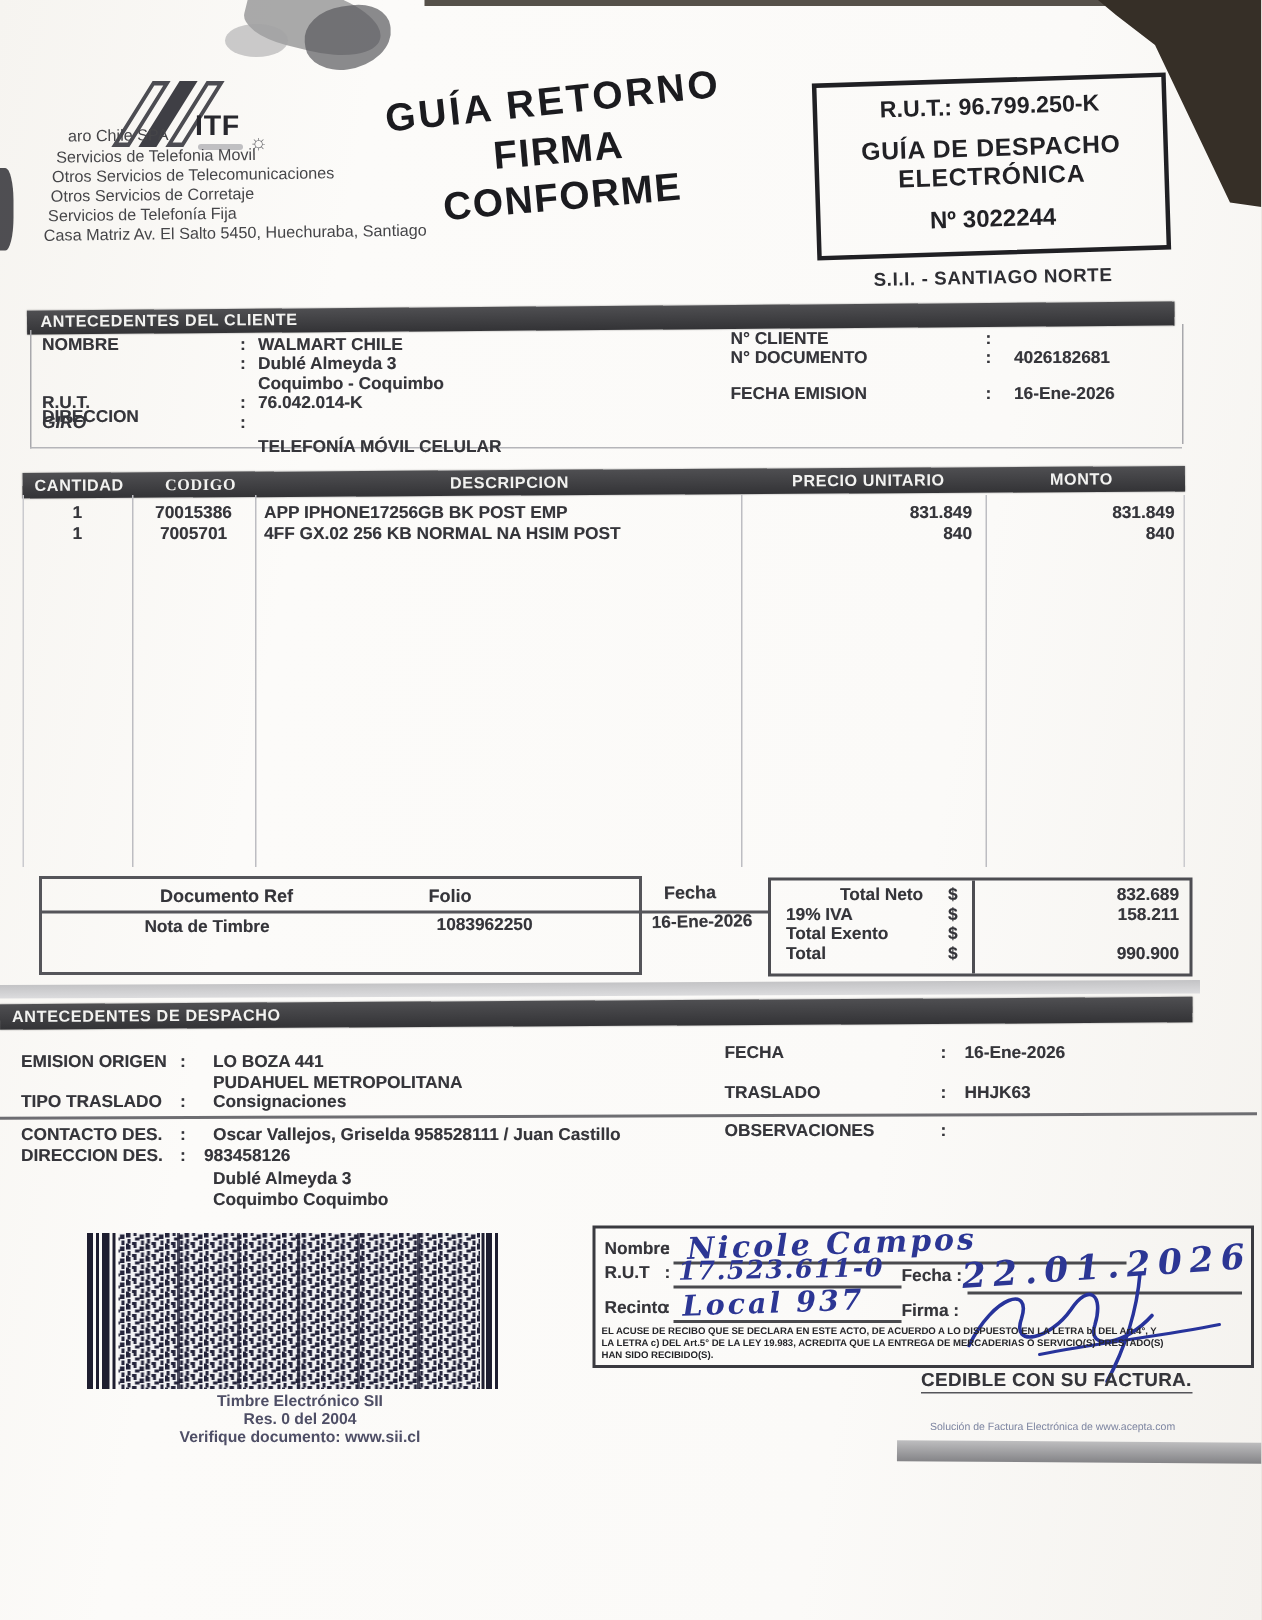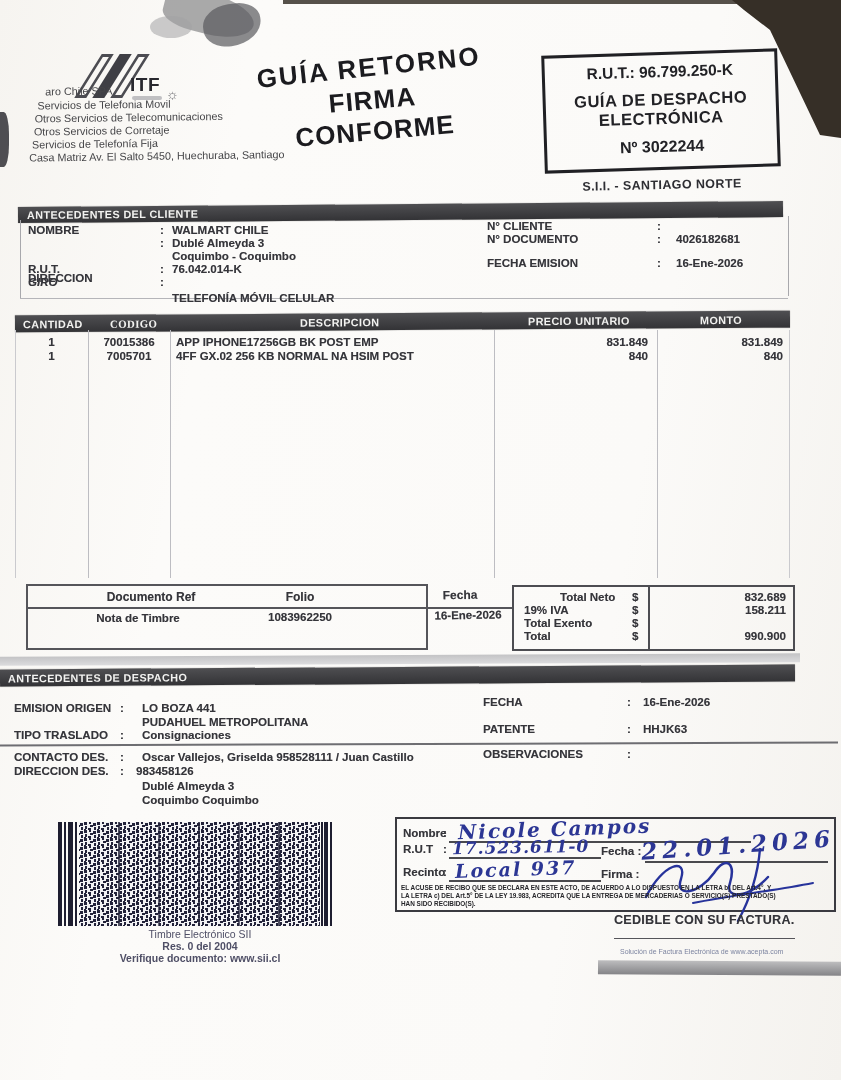--- a/index.html
+++ b/index.html
@@ -127,21 +127,21 @@
     <div class="abs b rt" style="left:655px;top:350px;width:128px;">840</div>
   </div>
 
   <div class="abs" style="left:26px;top:584px;width:402px;height:66px;border:2px solid #55555a;">
     <div class="abs" style="left:0;top:21px;width:486px;height:2px;background:#55555a;"></div>
     <div class="abs b ctr" style="left:28px;top:4px;width:190px;font-size:12px;">Documento Ref</div>
     <div class="abs b ctr" style="left:217px;top:4px;width:110px;font-size:12px;">Folio</div>
     <div class="abs b ctr" style="left:377px;top:2px;width:110px;font-size:12px;transform:rotate(-1deg);">Fecha</div>
     <div>
       <div class="abs b ctr" style="left:15px;top:26px;width:190px;">Nota de Timbre</div>
-      <div class="abs b ctr" style="left:217px;top:25px;width:110px;">1083962250</div>
+      <div class="abs b ctr" style="left:217px;top:25px;width:110px;text-align:right;">1083962250</div>
       <div class="abs b ctr" style="left:385px;top:23px;width:110px;transform:rotate(-1deg);">16-Ene-2026</div>
     </div>
   </div>
 
   <div class="abs" style="left:512px;top:585px;width:283px;height:66px;border:2px solid #4d4d52;">
     <div class="abs" style="left:134px;top:0;width:2px;height:62px;background:#4d4d52;"></div>
     <span class="abs b" style="left:10px;top:4px;margin-left:36px;">Total Neto</span>
     <span class="abs b" style="left:118px;top:4px;">$</span>
     <span class="abs b rt" style="left:150px;top:4px;width:122px;">832.689</span>
     <span class="abs b" style="left:10px;top:17px;">19% IVA</span>
@@ -164,21 +164,21 @@
   <span class="abs b" style="left:120px;top:702px;">:</span>
   <span class="abs b" style="left:142px;top:702px;">LO BOZA 441</span>
   <span class="abs b" style="left:142px;top:716px;">PUDAHUEL  METROPOLITANA</span>
   <span class="abs b" style="left:14px;top:729px;">TIPO TRASLADO</span>
   <span class="abs b" style="left:120px;top:729px;">:</span>
   <span class="abs b" style="left:142px;top:729px;">Consignaciones</span>
 
   <span class="abs b" style="left:483px;top:696px;">FECHA</span>
   <span class="abs b" style="left:627px;top:696px;">:</span>
   <span class="abs b" style="left:643px;top:696px;">16-Ene-2026</span>
-  <span class="abs b" style="left:483px;top:723px;">PATENTE</span>
+  <span class="abs b" style="left:483px;top:723px;">TRASLADO</span>
   <span class="abs b" style="left:627px;top:723px;">:</span>
   <span class="abs b" style="left:643px;top:723px;">HHJK63</span>
 
   <div class="abs" style="left:0;top:743px;width:838px;height:2px;background:#55555a;opacity:.85;transform:rotate(-0.2deg);"></div>
 
   <span class="abs b" style="left:14px;top:751px;">CONTACTO DES.</span>
   <span class="abs b" style="left:120px;top:751px;">:</span>
   <span class="abs b" style="left:142px;top:751px;">Oscar Vallejos, Griselda 958528111 / Juan Castillo</span>
   <span class="abs b" style="left:14px;top:765px;">DIRECCION DES.</span>
   <span class="abs b" style="left:120px;top:765px;">:</span>
@@ -214,21 +214,21 @@
       <rect x="100" y="0" width="2" height="104" fill="#23233a" opacity="0.7"></rect>
       <rect x="140" y="0" width="2" height="104" fill="#23233a" opacity="0.8"></rect>
       <rect x="180" y="0" width="2" height="104" fill="#23233a" opacity="0.7"></rect>
       <rect x="220" y="0" width="2" height="104" fill="#23233a" opacity="0.8"></rect>
       <rect x="263" y="0" width="2" height="104" fill="#1e1e30"></rect>
       <rect x="266" y="0" width="4" height="104" fill="#1e1e30"></rect>
       <rect x="272" y="0" width="2" height="104" fill="#1e1e30"></rect>
     </svg>
   </div>
   <div class="abs ctr" style="left:95px;top:928px;width:210px;color:#4f4f66;">
-    <div style="font-size:10.5px;font-weight:400;">Timbre Electrónico SII</div>
+    <div style="font-size:10.5px;font-weight:700;">Timbre Electrónico SII</div>
     <div style="font-size:10.5px;font-weight:600;">Res. 0 del 2004</div>
     <div style="font-size:10.5px;font-weight:600;">Verifique documento: www.sii.cl</div>
   </div>
 
   <div class="abs" style="left:395px;top:817px;width:441px;height:95px;border:2px solid #3a3a40;"></div>
   <span class="abs b" style="left:403px;top:827px;font-weight:600;">Nombre</span>
   <span class="abs b" style="left:443px;top:827px;">:</span>
   <div class="uline" style="left:449px;top:841px;width:302px;"></div>
   <span class="abs hw" style="left:458px;top:817px;font-size:20px;letter-spacing:2px;transform:rotate(-2deg);">Nicole Campos</span>
 
@@ -250,17 +250,17 @@
   <div class="abs" style="left:638px;top:845px;width:190px;height:80px;">
     <svg width="190" height="80" viewBox="0 0 190 80" xmlns="http://www.w3.org/2000/svg">
       <path d="M8 52 C 25 18, 50 12, 43 34 C 36 54, 62 48, 76 28 C 88 10, 98 18, 92 38 C 86 56, 112 52, 130 32" stroke="#27339b" stroke-width="2.4" fill="none" stroke-linecap="round"></path>
       <path d="M122 4 C 120 28, 112 54, 100 76" stroke="#27339b" stroke-width="2.4" fill="none" stroke-linecap="round"></path>
       <path d="M55 58 C 95 50, 135 46, 175 38" stroke="#27339b" stroke-width="2" fill="none" stroke-linecap="round"></path>
     </svg>
   </div>
 
   <div class="abs tiny" style="left:401px;top:884px;width:376px;">EL ACUSE DE RECIBO QUE SE DECLARA EN ESTE ACTO, DE ACUERDO A LO DISPUESTO EN LA LETRA b) DEL Art.4°, Y LA LETRA c) DEL Art.5° DE LA LEY 19.983, ACREDITA QUE LA ENTREGA DE MERCADERIAS O SERVICIO(S) PRESTADO(S) HAN SIDO RECIBIDO(S).</div>
 
-  <div class="abs b" style="left:614px;top:913px;font-size:12.5px;letter-spacing:.3px;border-bottom:1px solid #55555a;padding-bottom:11px;">CEDIBLE CON SU FACTURA.</div>
+  <div class="abs b" style="left:614px;top:913px;font-size:12.5px;letter-spacing:.3px;border-bottom:1px solid #55555a;padding-bottom:1px;">CEDIBLE CON SU FACTURA.</div>
   <div class="abs" style="left:620px;top:948px;font-size:7px;color:#7c84a0;white-space:nowrap;">Solución de Factura Electrónica de  www.acepta.com</div>
   <div class="abs" style="left:598px;top:961px;width:243px;height:14px;background:linear-gradient(180deg,#b7b7b9,#77777b);opacity:.9;transform:rotate(0.4deg);"></div>
 
 </div>
 
 </body></html>

